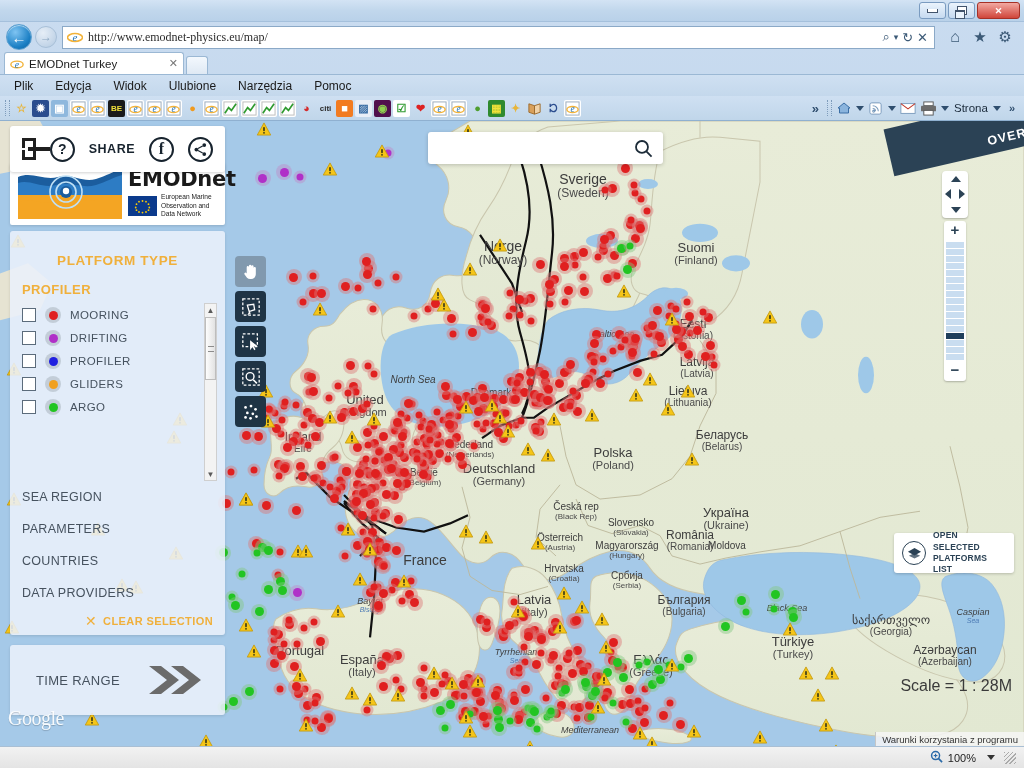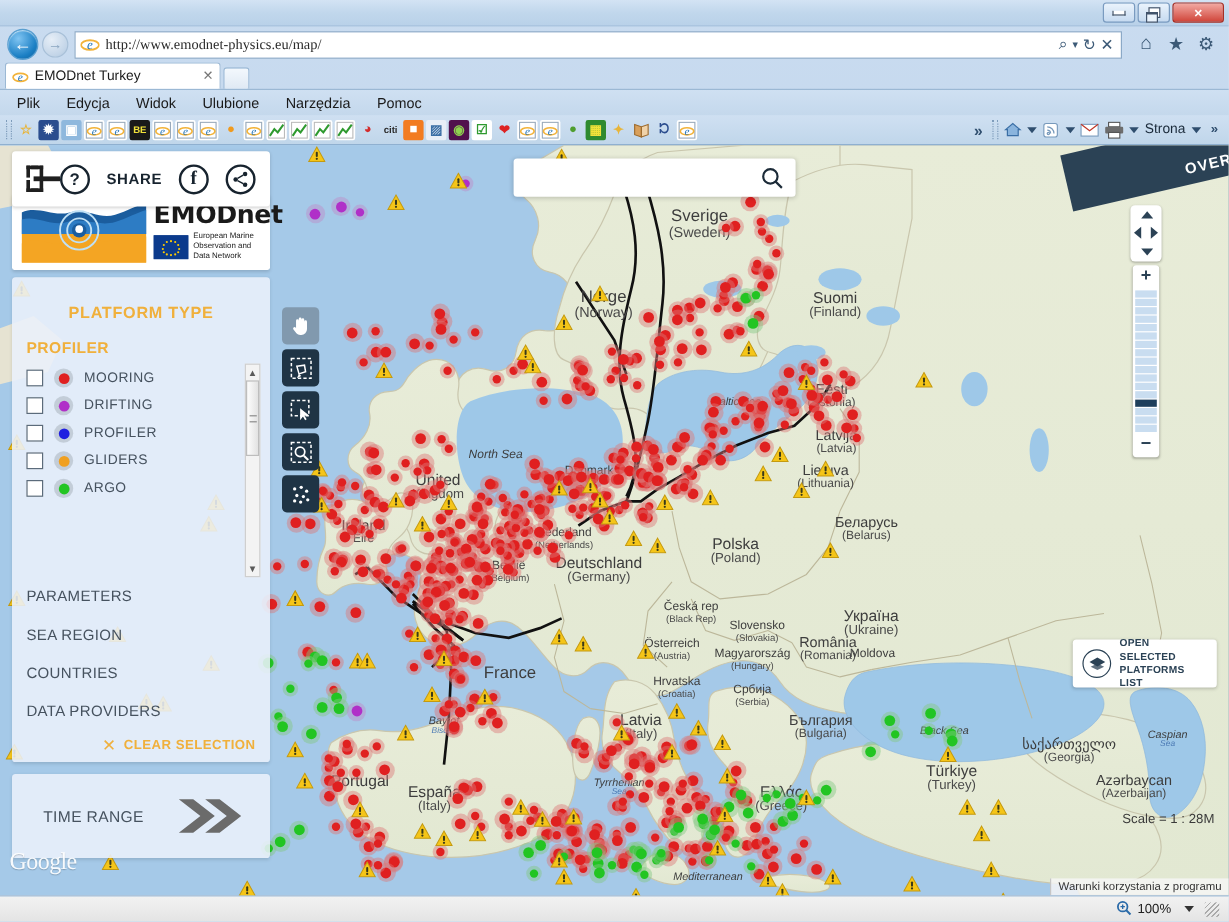--- a/index.html
+++ b/index.html
@@ -409,21 +409,21 @@
     width: 24px; height: 24px; border-radius: 50%;
     border: 1.5px solid #2b4255;
     display: flex; align-items: center; justify-content: center;
     flex: 0 0 24px; color: #2b4255;
   }
   .open-list-txt { font-size: 8.5px; font-weight: bold; color: #2b4255; line-height: 1.35; letter-spacing:.2px;}
 
   
   .scale-txt {
     position: absolute; right: 12px; top: 556px;
-    font-size: 11px; color: #3a3a3a;
+    font-size: 16px; color: #3a3a3a;
     z-index: 16;
     font-family: "Liberation Sans", sans-serif;
   }
 
   
   .google-logo {
     position: absolute; left: 8px; bottom: 16px;
     font-size: 20px; color: #ffffff;
     font-family: "Liberation Serif", serif;
     letter-spacing: -.5px;
@@ -3470,22 +3470,22 @@
         <div class="plat-scrollbar">
           <div class="sb-arrow">▲</div>
           <div class="sb-thumb">
               <div class="sb-grip"></div>
             </div>
           <div class="sb-track"></div>
           <div class="sb-arrow">▼</div>
         </div>
       </div>
       <div class="filter-links" id="filter-links">
+          <div class="filter-link">SEA REGION</div>
           <div class="filter-link">PARAMETERS</div>
-          <div class="filter-link">SEA REGION</div>
           <div class="filter-link">COUNTRIES</div>
           <div class="filter-link">DATA PROVIDERS</div>
         </div>
       <div class="clear-sel">
         <span class="clear-x">✕</span>
         <span>CLEAR SELECTION</span>
       </div>
     </div>
 
     <div class="time-panel">

